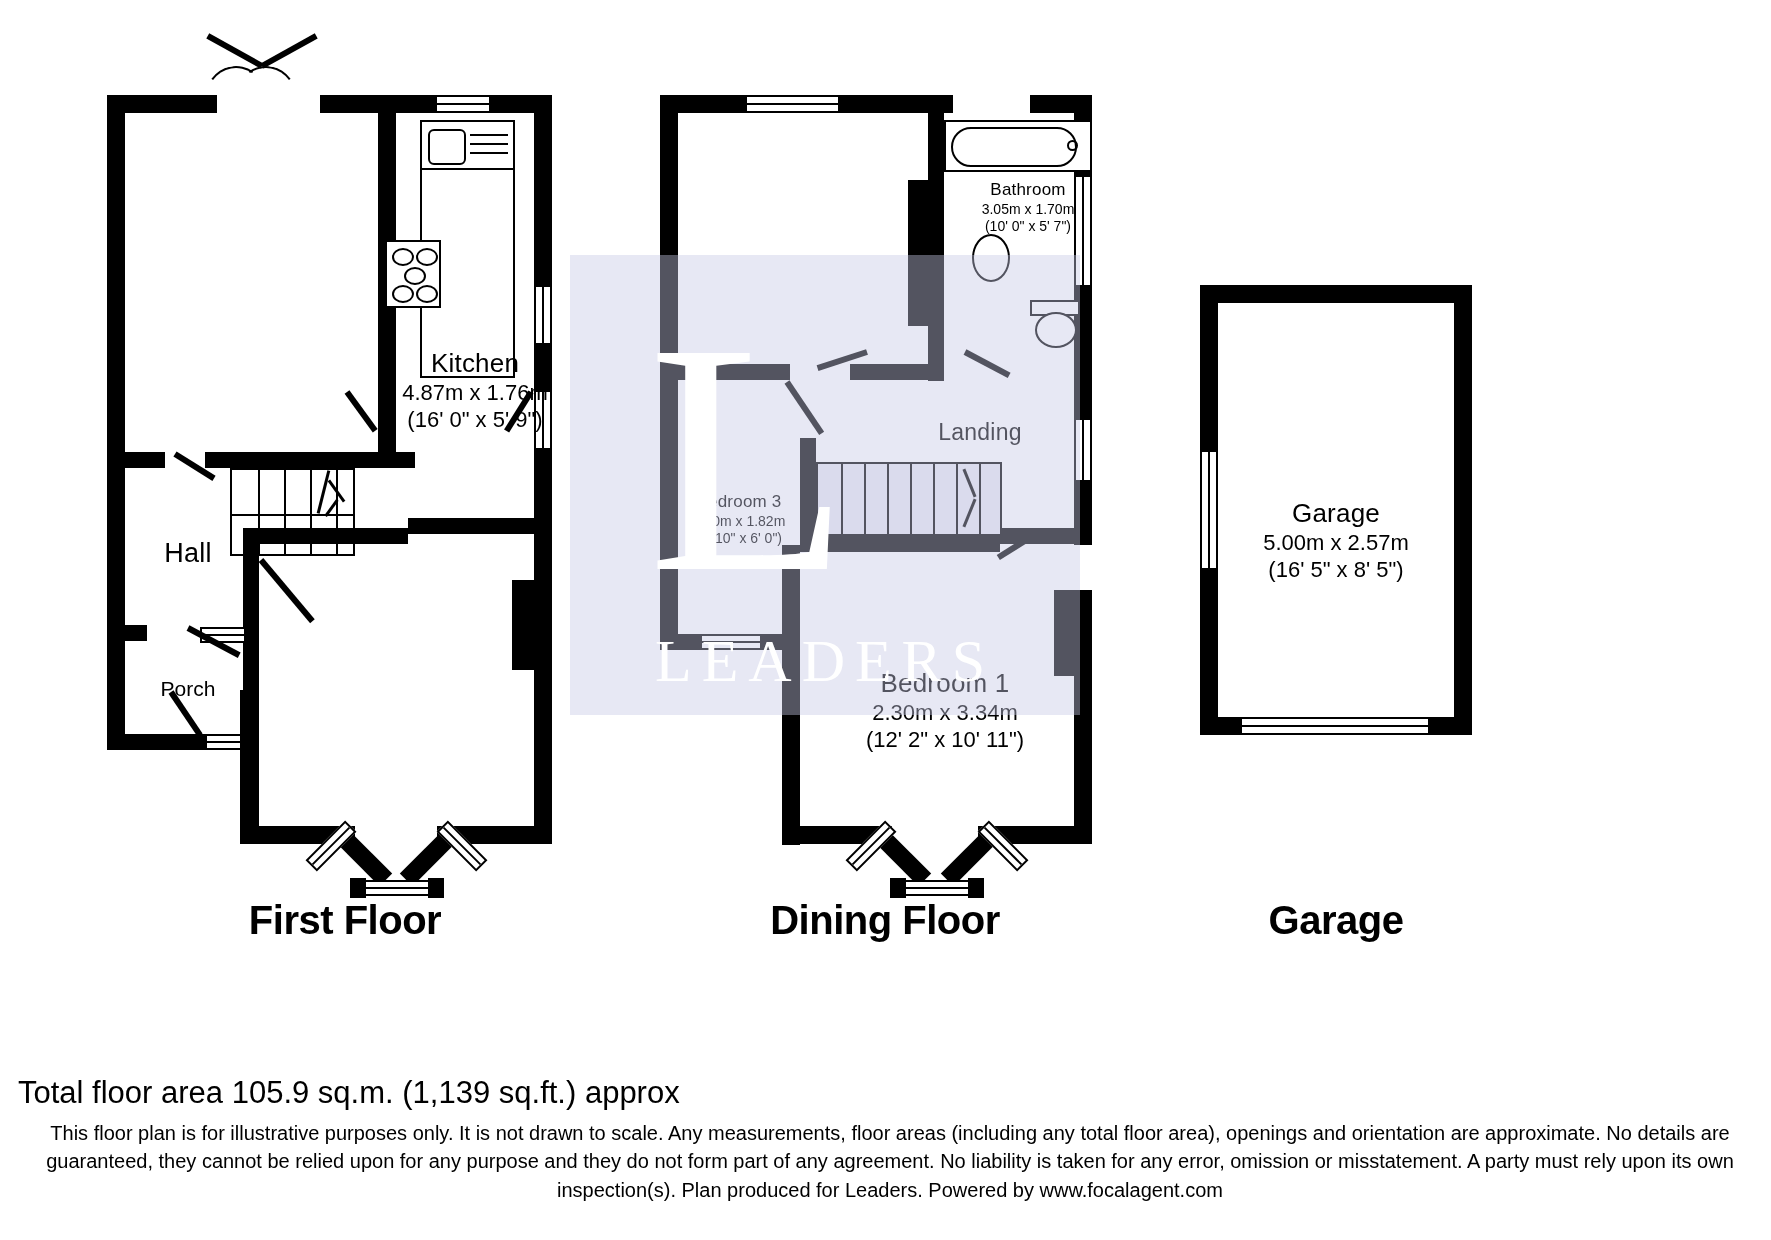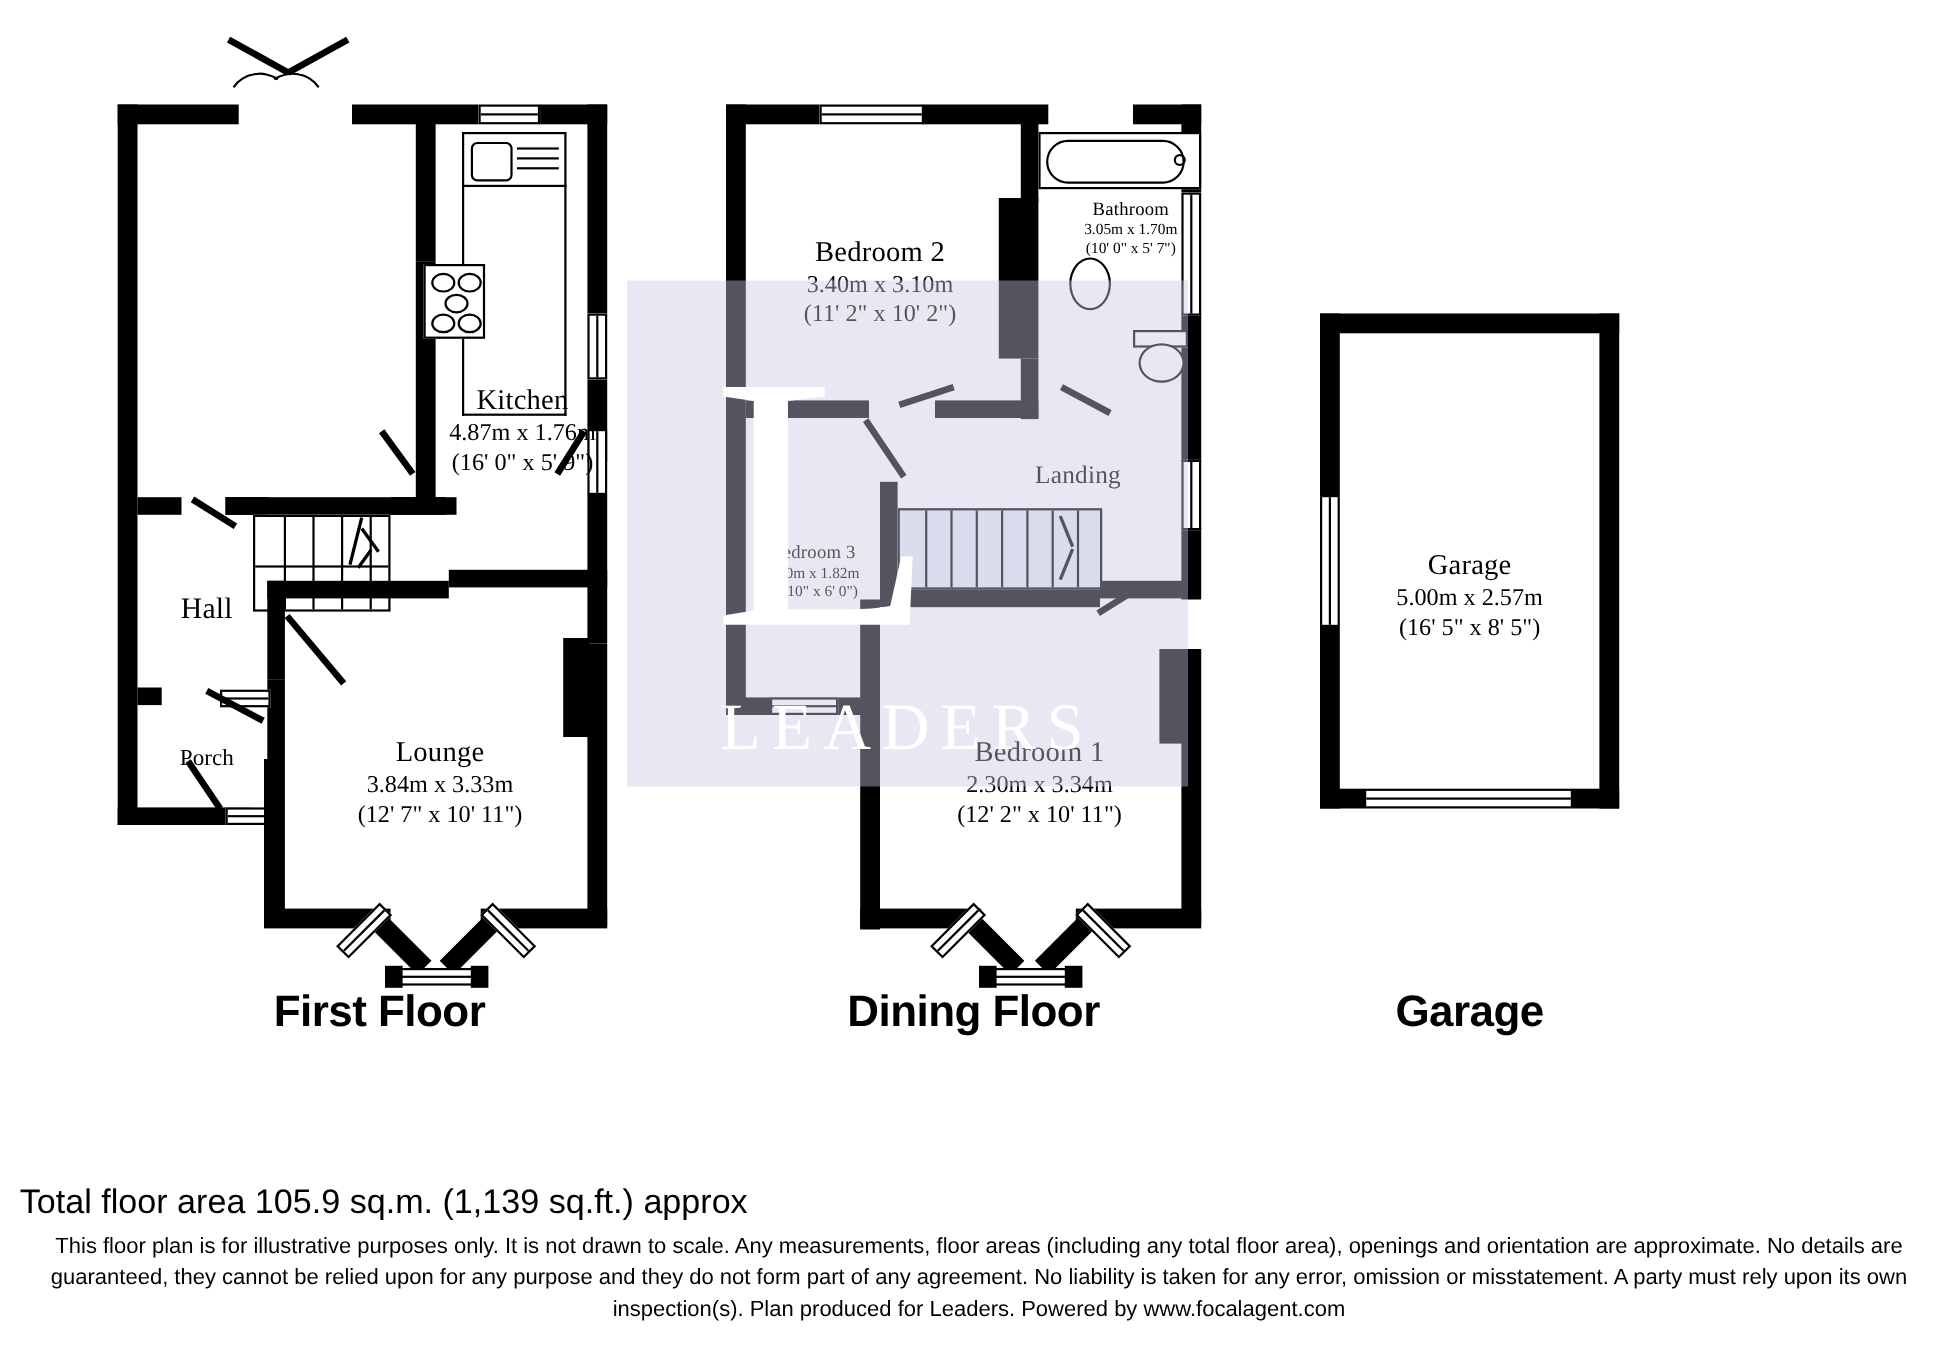--- a/index.html
+++ b/index.html
@@ -19,21 +19,21 @@
   #plan-stage {
     position: absolute;
     left: 0; top: 0;
     width: 1771px;
     height: 1240px;
   }
 
   
   .wall   { position: absolute; background: #000000; }
   .room   { position: absolute; background: #ffffff; }
-  .label  { position: absolute; text-align: center; line-height: 1.22; white-space: nowrap; font-family: Liberation Serif, serif; }
+  .label  { position: absolute; text-align: center; line-height: 1.22; white-space: nowrap; }
   .label .rname { display:block; font-size: 26px; font-weight: 400; letter-spacing: .2px; }
   .label .rdim  { display:block; font-size: 22px; font-weight: 400; }
   .label.small .rname { font-size: 17px; }
   .label.small .rdim  { font-size: 14px; }
   .label.plain .rname { font-size: 27px; }
 
   .floor-title {
     position: absolute;
     font-size: 40px;
     font-weight: bold;
@@ -263,25 +263,20 @@
       <span class="rname">Kitchen</span>
       <span class="rdim">4.87m x 1.76m</span>
       <span class="rdim">(16' 0" x 5' 9")</span>
     </div>
     <div class="label plain" style="left:128px; top:537px; width:120px;">
       <span class="rname">Hall</span>
     </div>
     <div class="label" style="left:128px; top:676px; width:120px;">
       <span class="rdim" style="font-size:21px;">Porch</span>
     </div>
-    <div class="label" style="left:270px; top:668px; width:260px;">
-      <span class="rname">Lounge</span>
-      <span class="rdim">3.84m x 3.33m</span>
-      <span class="rdim">(12' 7" x 10' 11")</span>
-    </div>
 
     <div class="floor-title" style="left:150px; top:898px; width:390px;">First Floor</div>
   </div>
 
   <div>
 
     <div class="room" style="left:678px; top:100px; width:250px; height:270px;"></div>
     <div class="room" style="left:944px; top:100px; width:148px; height:270px;"></div>
     <div class="room" style="left:678px; top:370px; width:122px; height:275px;"></div>
     <div class="room" style="left:800px; top:370px; width:292px; height:175px;"></div>
@@ -366,25 +361,20 @@
       <div class="wall" style="left:978px; top:826px; width:114px; height:18px;"></div>
       <div class="wall" style="left:872px; top:836px; width:18px; height:62px; transform: rotate(-45deg); transform-origin: top center;"></div>
       <div class="wall" style="left:982px; top:836px; width:18px; height:62px; transform: rotate(45deg); transform-origin: top center;"></div>
       <div class="window" style="left:843px; top:838px; width:56px; height:16px; transform: rotate(-45deg); transform-origin: center;"></div>
       <div class="window" style="left:975px; top:838px; width:56px; height:16px; transform: rotate(45deg); transform-origin: center;"></div>
       <div class="window" style="left:895px; top:880px; width:84px; height:16px;"></div>
       <div class="wall" style="left:890px; top:878px; width:16px; height:20px;"></div>
       <div class="wall" style="left:968px; top:878px; width:16px; height:20px;"></div>
     </div>
 
-    <div class="label" style="left:670px; top:213px; width:260px;">
-      <span class="rname">Bedroom 2</span>
-      <span class="rdim">3.40m x 3.10m</span>
-      <span class="rdim">(11' 2" x 10' 2")</span>
-    </div>
     <div class="label small" style="left:948px; top:180px; width:160px;">
       <span class="rname">Bathroom</span>
       <span class="rdim">3.05m x 1.70m</span>
       <span class="rdim">(10' 0" x 5' 7")</span>
     </div>
     <div class="label small" style="left:678px; top:492px; width:122px;">
       <span class="rname">Bedroom 3</span>
       <span class="rdim">3.00m x 1.82m</span>
       <span class="rdim">(9' 10" x 6' 0")</span>
     </div>

